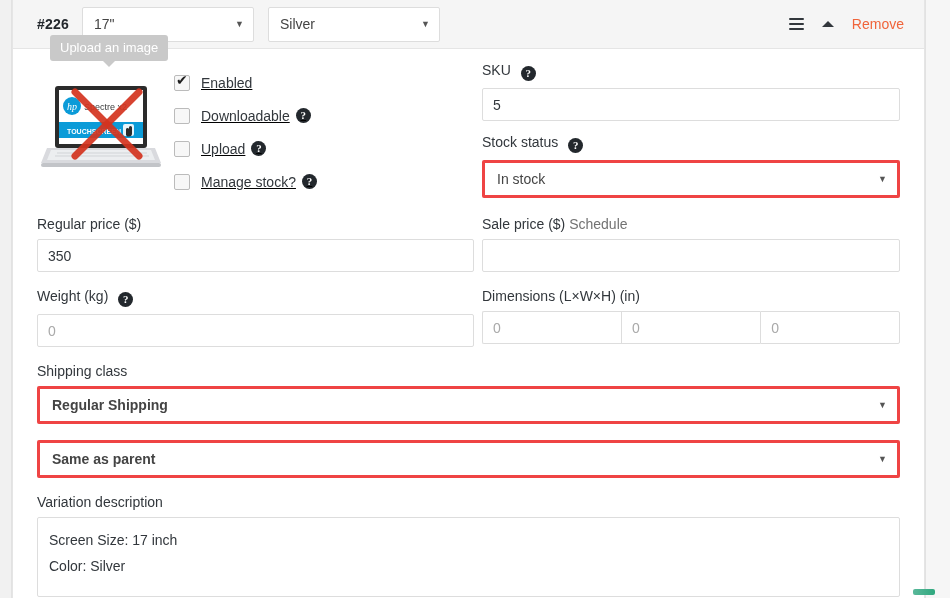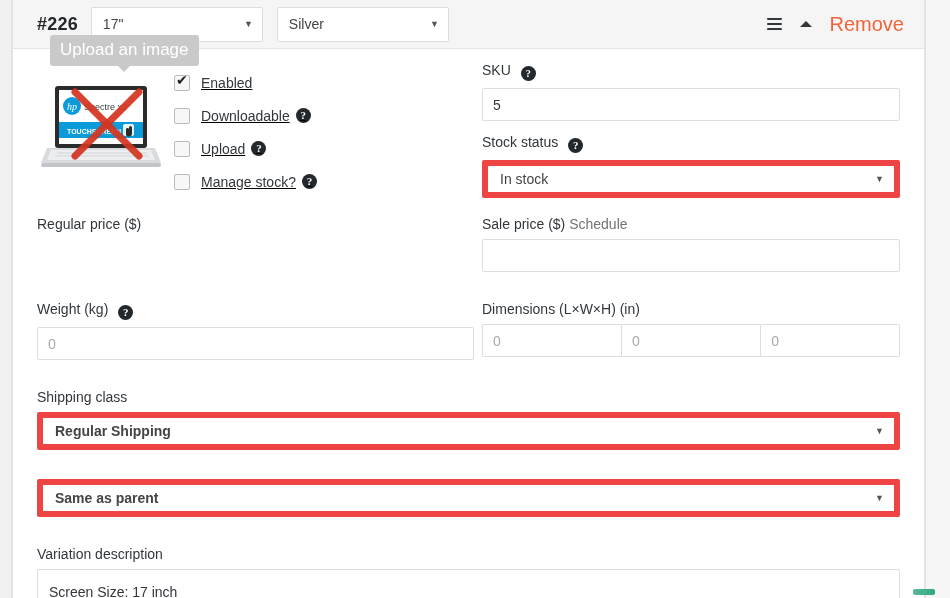--- a/index.html
+++ b/index.html
@@ -40,21 +40,21 @@
   .var-header {
     position: relative;
     height: 49px;
     background: #f5f5f5;
     border-bottom: 1px solid #e5e5e5;
     display: flex;
     align-items: center;
     padding: 0 12px 0 24px;
   }
   .var-id {
-    font-size: 18px;
+    font-size: 14px;
     font-weight: bold;
     color: #23282d;
     margin-right: 13px;
     letter-spacing: .2px;
   }
   .attr-select {
     position: relative;
     width: 172px;
     height: 35px;
     background: #fff;
@@ -88,33 +88,33 @@
     cursor: move;
   }
   .sort-handle i { display: block; height: 2px; background: #32373c; border-radius: 1px; }
   .toggle-caret {
     width: 0; height: 0;
     border-left: 6px solid transparent;
     border-right: 6px solid transparent;
     border-bottom: 6px solid #32373c;
   }
   .remove-link {
-    font-size: 20px;
+    font-size: 14px;
     color: #f0643a;
     text-decoration: none;
     cursor: pointer;
   }
 
   
   .tooltip {
     position: absolute;
     left: 37px; top: 35px;
     background: #c9c9c9;
     color: #ffffff;
-    font-size: 17px;
+    font-size: 13px;
     padding: 5px 10px 6px 10px;
     border-radius: 3px;
     white-space: nowrap;
     z-index: 20;
   }
   .tooltip:after {
     content: "";
     position: absolute;
     left: 50%; bottom: -6px;
     margin-left: -6px;
@@ -220,42 +220,42 @@
     color: #32373c;
     padding: 0 10px;
     font-family: "Liberation Sans", sans-serif;
     outline: none;
   }
   .txt::placeholder { color: #a9a9a9; }
   .sel {
     position: relative;
     width: 100%;
     height: 38px;
-    border: 6px solid #ef4444;
+    border: 3px solid #ef4444;
     border-radius: 2px;
     background: #fff;
     display: flex;
     align-items: center;
     padding: 0 26px 0 12px;
     font-size: 14px;
     color: #444;
     cursor: pointer;
   }
   .sel .caret {
     position: absolute;
     right: 10px; top: 50%;
     transform: translateY(-50%);
     font-size: 9px;
     color: #555;
     line-height: 1;
   }
   .col-l { flex: 0 0 445px; padding-right: 8px; }
   .col-r { flex: 1 1 auto; padding-left: 0px; }
 
-  .sec { margin-top: 29px; }
+  .sec { margin-top: 16px; }
   .sec-row { display: flex; }
 
   .dims {
     display: flex;
     width: 100%;
   }
   .dims .txt {
     border-radius: 0;
     border-right: none;
   }
@@ -402,20 +402,21 @@
           <div class="sel">
             <span>In stock</span>
             <span class="caret">▼</span>
           </div>
         </div>
       </div>
 
       <div class="sec sec-row" style="margin-top:18px;justify-content:center;">
         <div class="col-l">
           <label class="fld-label">Regular price ($)</label>
+          <input class="txt" value="350" style="">
         </div>
         <div class="col-r">
           <label class="fld-label">
             <span>Sale price ($)</span>
             <a class="schedule-link">Schedule</a>
           </label>
           <input class="txt" value="" style="">
         </div>
       </div>
 

